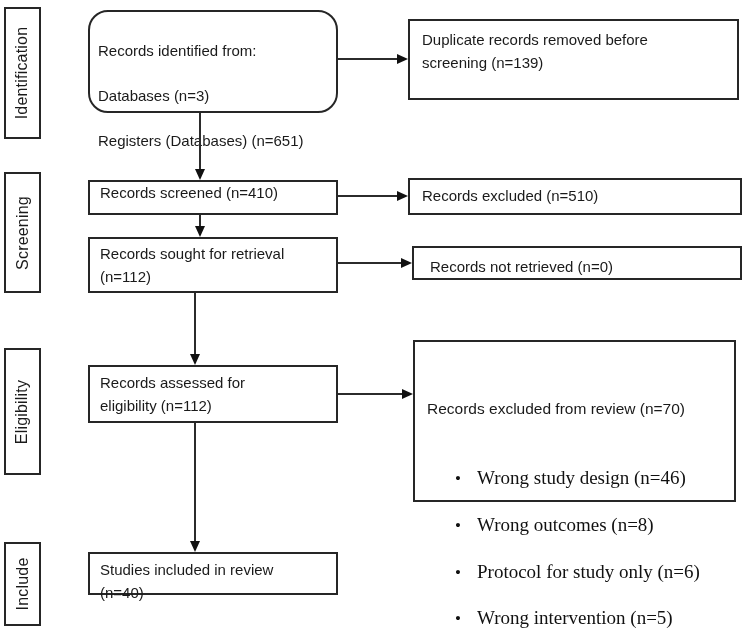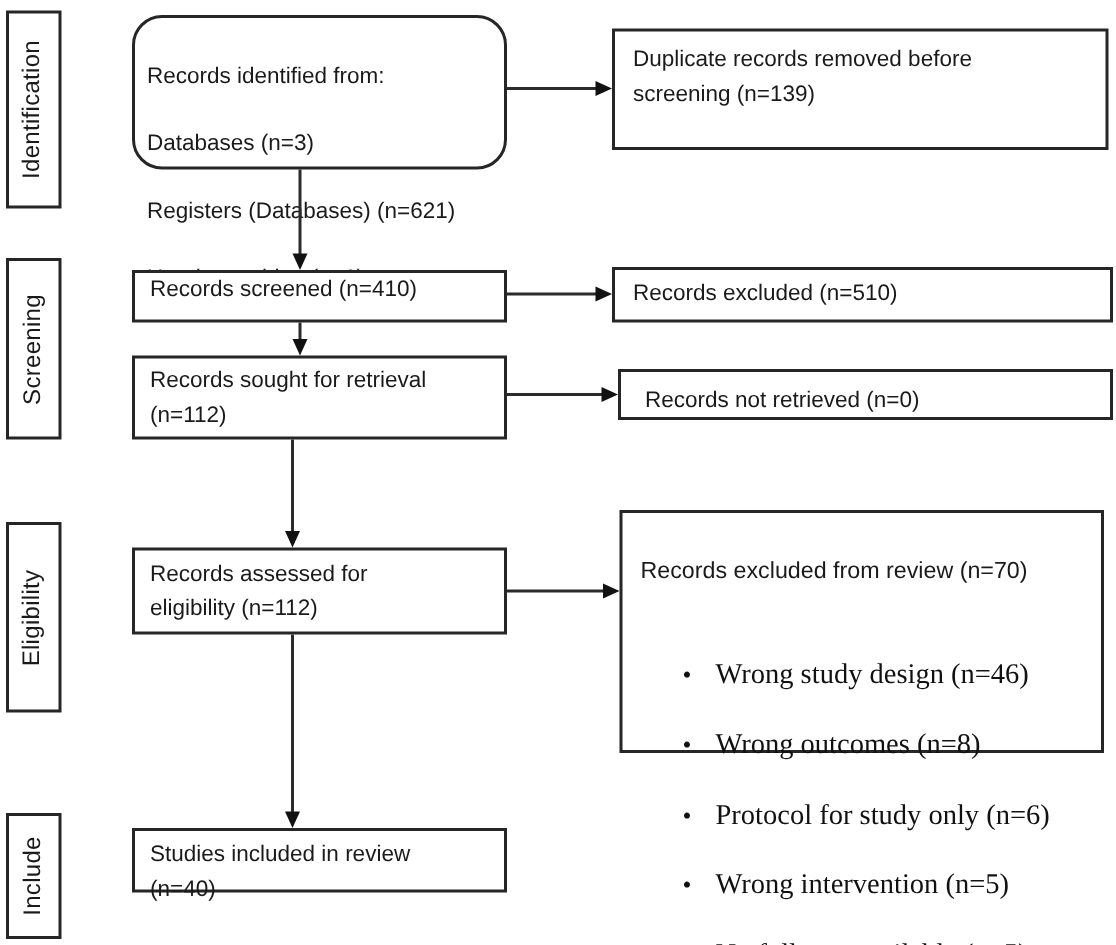--- a/index.html
+++ b/index.html
@@ -51,21 +51,21 @@
   .box-identified div { white-space: nowrap; }
   .box-duplicates   { left: 408px; top: 19px;  width: 331px; height: 81px;  padding: 8px 12px; }
   .box-screened     { left: 88px;  top: 180px; width: 250px; height: 35px;  padding: 0 10px; display: flex; align-items: flex-start; }
   .box-excluded     { left: 408px; top: 178px; width: 334px; height: 37px;  padding: 0 12px; display: flex; align-items: center; }
   .box-sought       { left: 88px;  top: 237px; width: 250px; height: 56px;  padding: 4px 10px; }
   .box-notretrieved { left: 412px; top: 246px; width: 330px; height: 34px;  padding: 0 16px; display: flex; align-items: flex-end; }
   .box-assessed     { left: 88px;  top: 365px; width: 250px; height: 58px;  padding: 5px 10px; }
   .box-excludedrev  { left: 413px; top: 340px; width: 323px; height: 162px; padding: 5px 8px 5px 12px; }
   .box-included     { left: 88px;  top: 552px; width: 250px; height: 43px;  padding: 5px 10px; }
 
-  .excl-title { font-size: 15.5px; line-height: 1.45; color: #1a1a1a; }
+  .excl-title { font-size: 15.5px; line-height: 1.45; color: #1a1a1a; margin-top: 28px; }
   ul.bullets { list-style: none; margin-top: 1px; }
   ul.bullets li {
     display: flex;
     align-items: baseline;
     font-family: "Liberation Serif", serif;
     font-size: 19px;
     line-height: 1.28;
     color: #111111;
   }
   ul.bullets .dot {
@@ -99,21 +99,21 @@
   <div class="stage stage-eligibility">
     <span>Eligibility</span>
   </div>
   <div class="stage stage-include">
     <span>Include</span>
   </div>
 
   <div class="box box-identified">
     <div>Records identified from:</div>
     <div>Databases (n=3)</div>
-    <div>Registers (Databases) (n=621)</div>
+    <div>Registers (Databases) (n=651)</div>
     <div>Hand searching (n=1)</div>
   </div>
 
   <div class="box box-duplicates">Duplicate records removed before
 screening (n=139)</div>
 
   <div class="box box-screened">
     <span>Records screened (n=410)</span>
   </div>
 

